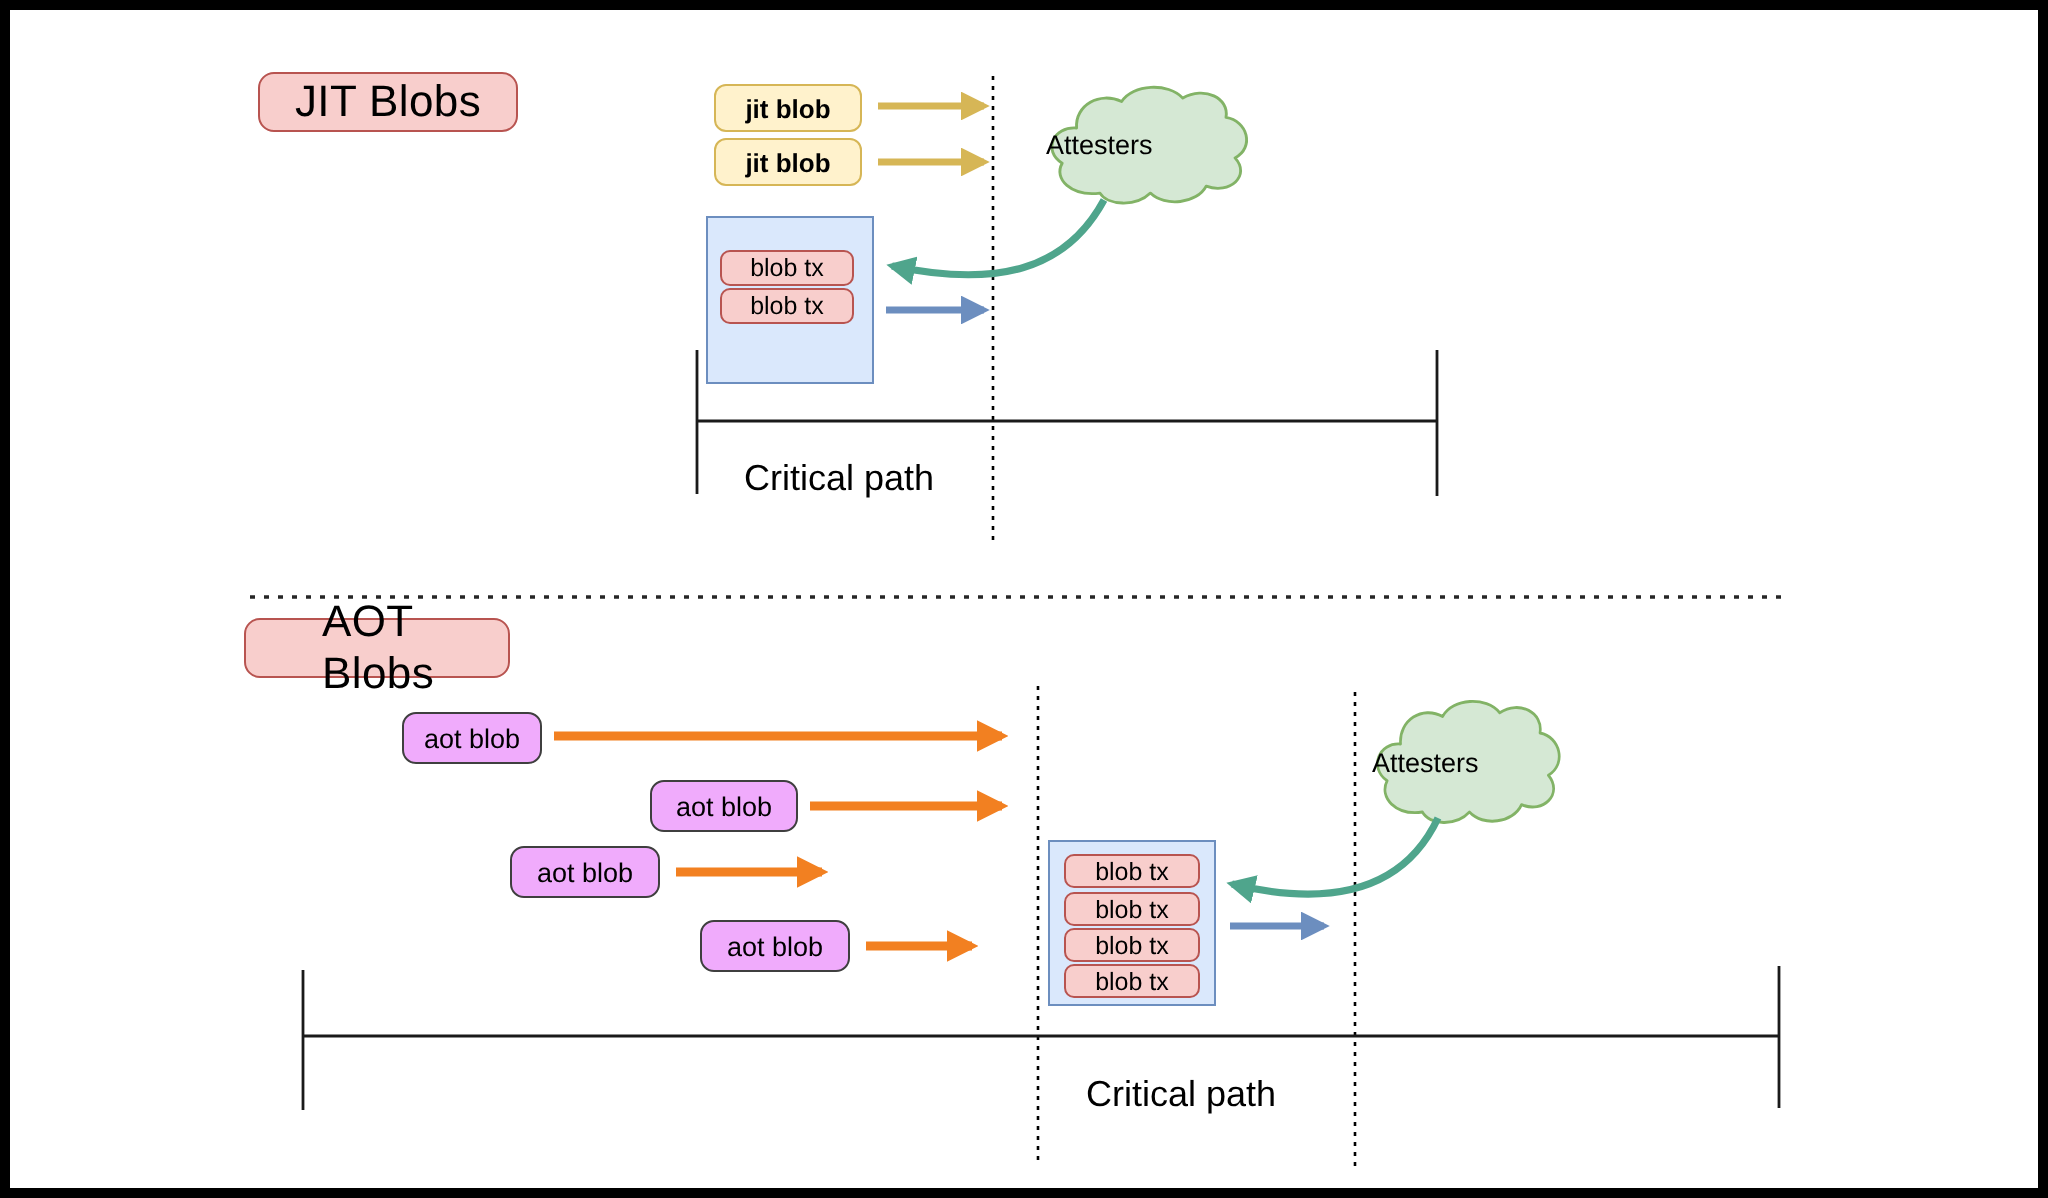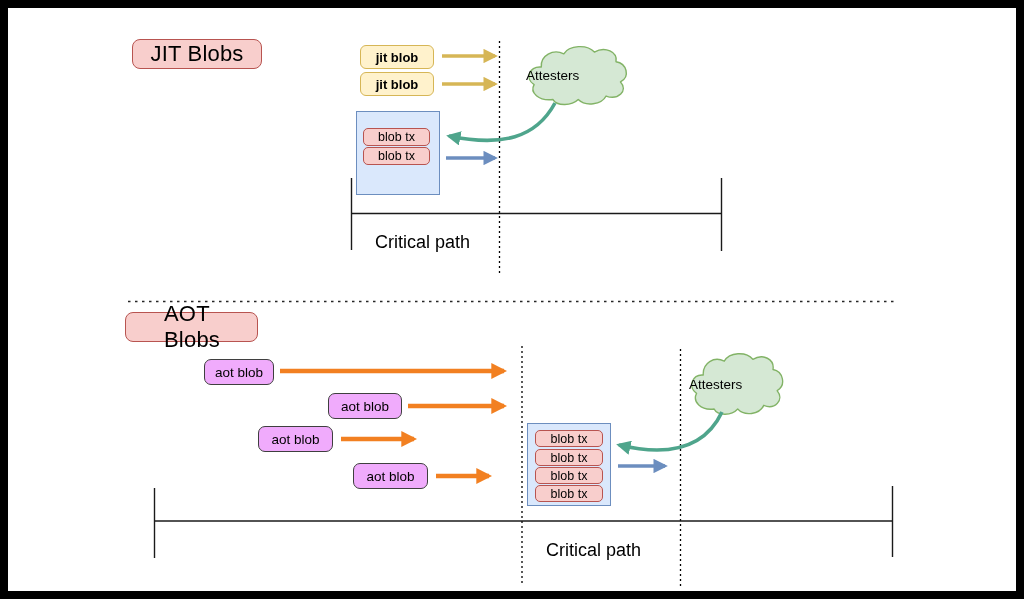--- a/index.html
+++ b/index.html
@@ -1,18 +1,18 @@
 <!DOCTYPE html>
 <html><head>
 <meta charset="utf-8">
 <style>
   html,body { margin:0; padding:0; background:#fff; }
   .canvas {
     position:relative; width:1024px; height:599px; box-sizing:border-box;
-    background:#ffffff; border:8px solid #000000; overflow:hidden;
+    background:#ffffff; border:5px solid #000000; overflow:hidden;
     font-family:"Liberation Sans", sans-serif; color:#000;
   }
   .abs { position:absolute; box-sizing:border-box; }
   svg.layer { position:absolute; left:0; top:0; width:1024px; height:599px; }
 
   .flexc { display:flex; align-items:center; justify-content:center; }
 
   .pill {
     background:#f8cecc; border:1.5px solid #b85450; border-radius:8px;
     font-size:22px; letter-spacing:0.2px;

